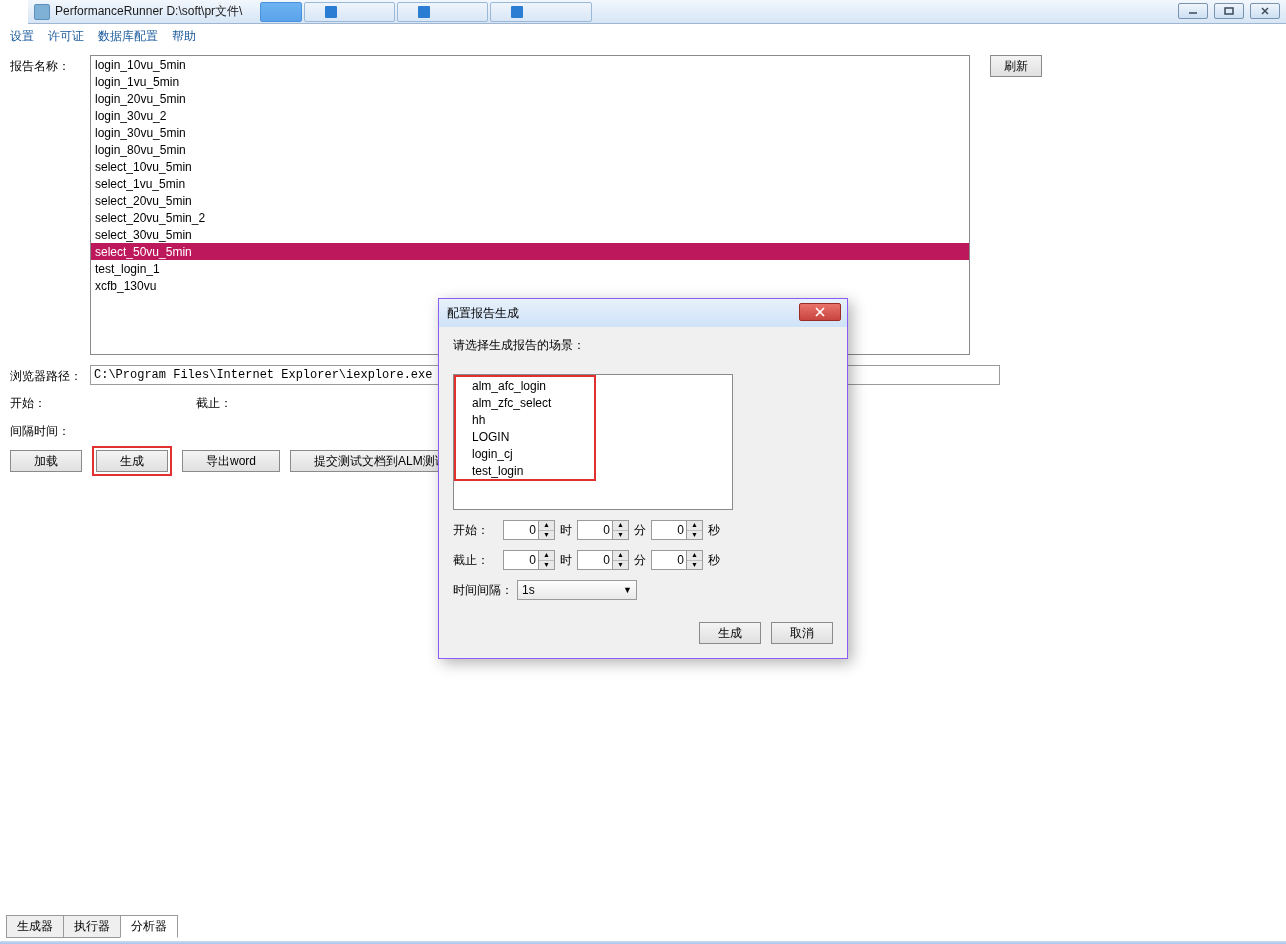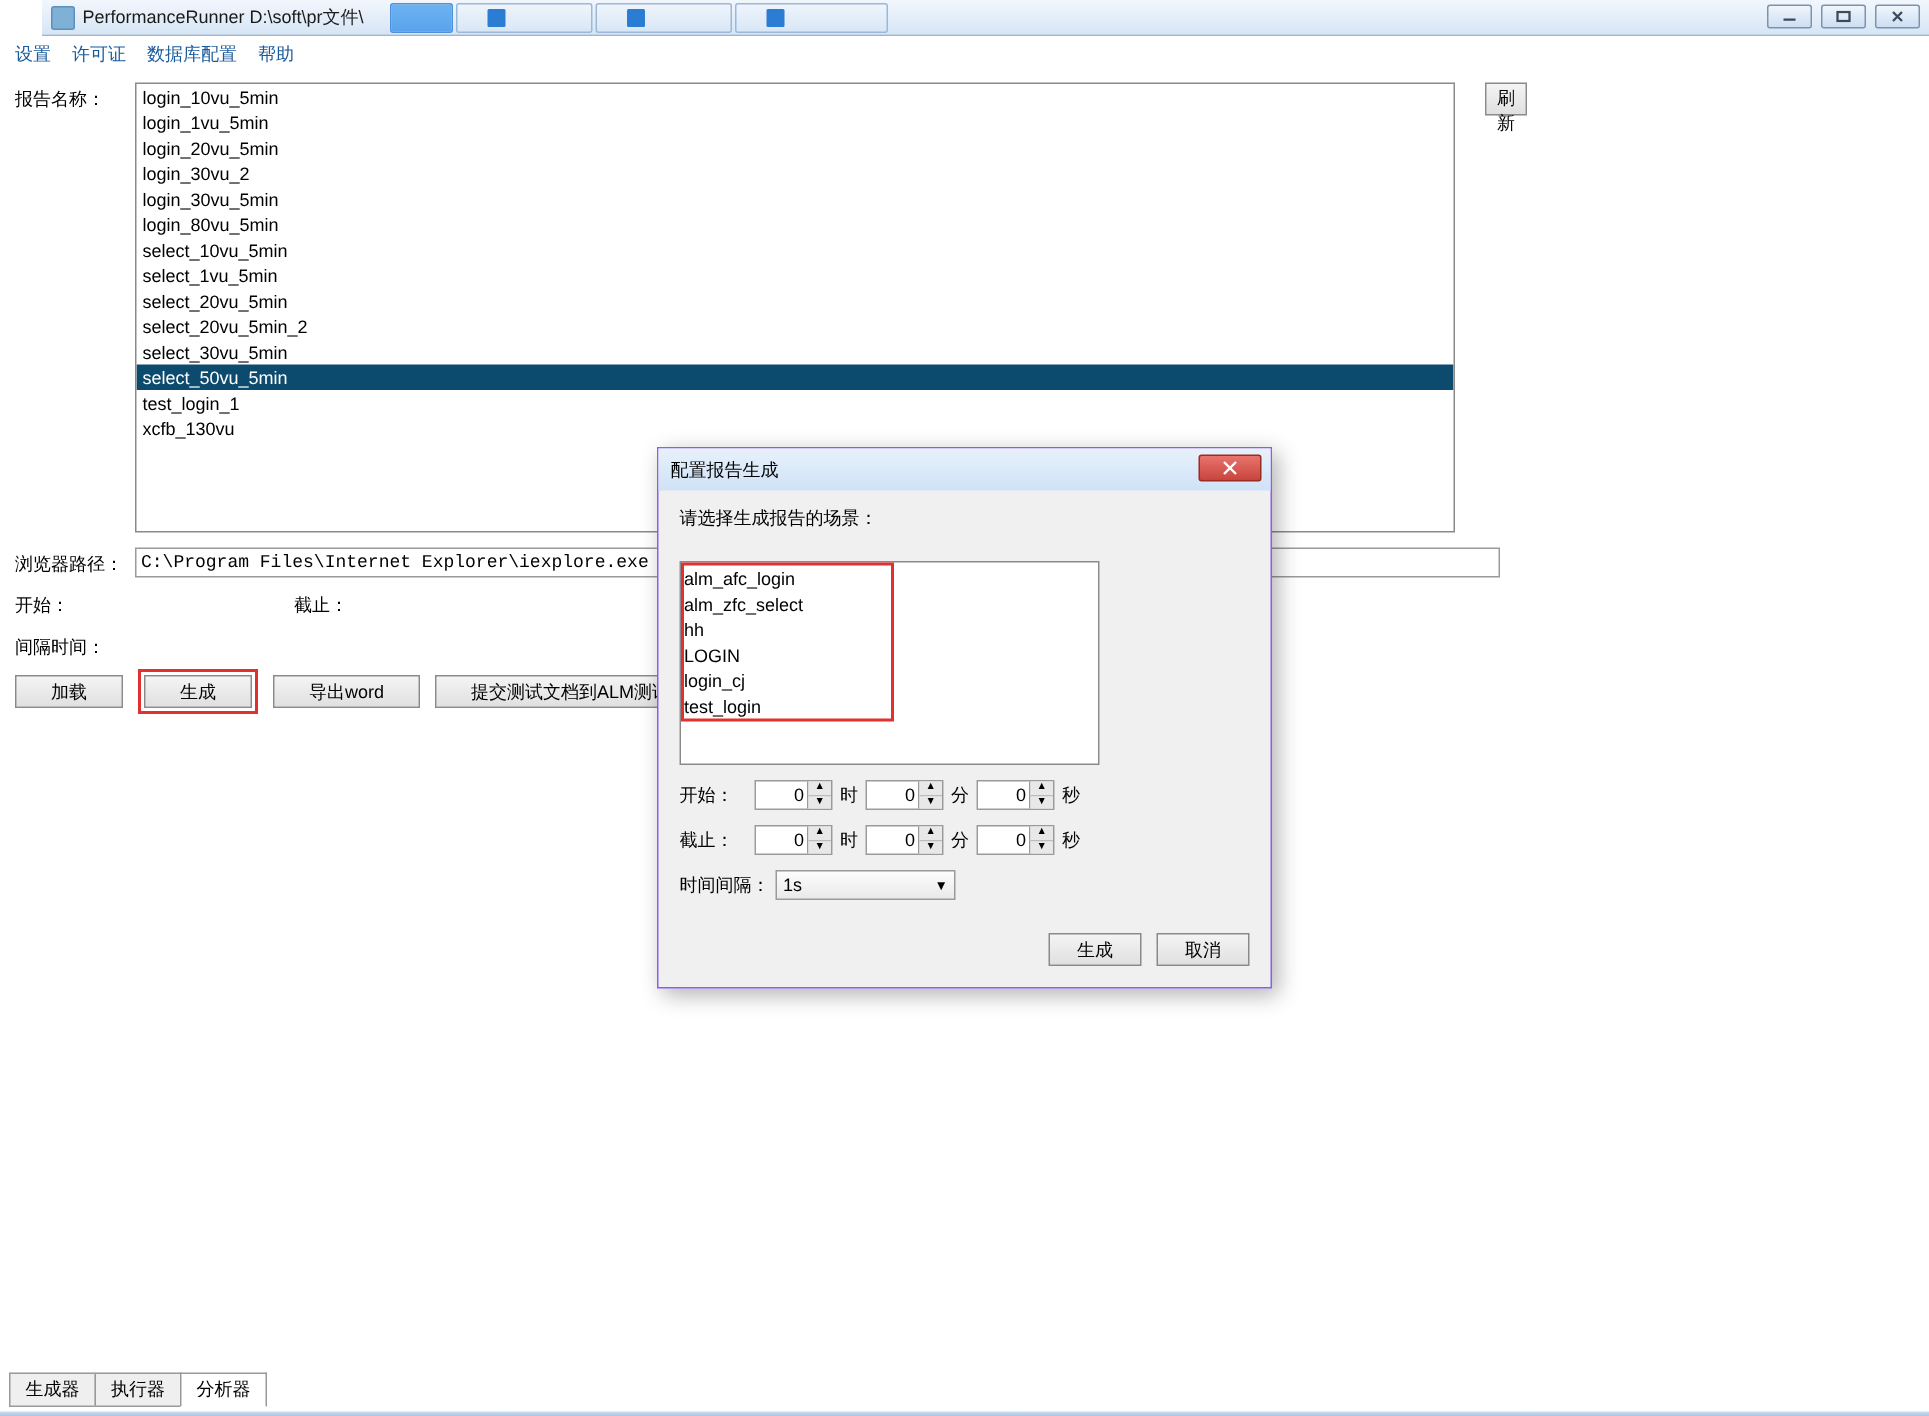--- a/index.html
+++ b/index.html
@@ -21,22 +21,22 @@
   
   .menubar { height:24px; background:#ffffff; display:flex; align-items:center; padding:0 10px; border-bottom:0; color:#195a9c; font-size:12px; }
   .menubar span { margin-right:14px; cursor:default; }
 
   
   .main { position:absolute; left:10px; right:10px; top:55px; bottom:36px; background:#fff; }
   .form-row { display:flex; align-items:flex-start; margin-bottom:10px; }
   .form-label { width:80px; padding-top:3px; font-size:12px; }
   .report-list { width:880px; height:300px; border:1px solid #8a8a8a; background:#fff; font-family:"Courier New",monospace; font-size:12px; overflow:hidden; }
   .report-list .item { padding:1px 4px; height:17px; line-height:17px; white-space:nowrap; }
-  .report-list .item.selected { background:#0c4a6e; color:#fff; }
-  .refresh-btn { margin-left:20px; width:28px; height:22px; background:linear-gradient(#f4f4f4,#e0e0e0); border:1px solid #8a8a8a; font-size:12px; }
+  .report-list .item.selected { background:#be185d; color:#fff; }
+  .refresh-btn { margin-left:20px; width:52px; height:22px; background:linear-gradient(#f4f4f4,#e0e0e0); border:1px solid #8a8a8a; font-size:12px; }
 
   .browser-path { width:910px; height:20px; border:1px solid #9a9a9a; font-family:"Courier New",monospace; font-size:12px; padding:1px 3px; background:#fff; }
 
   .label-row { display:flex; gap:150px; padding-left:0; margin-bottom:8px; }
   .label-row span { font-size:12px; }
 
   .btn-row { display:flex; gap:10px; align-items:center; padding-left:0; }
   .btn { height:22px; padding:0 23px; background:linear-gradient(#f4f4f4,#e0e0e0); border:1px solid #8a8a8a; font-size:12px; }
   .btn-row .hl-red { border:2px solid #e03030; padding:2px; display:inline-block; }
 
@@ -47,21 +47,21 @@
   .bottom-bar { position:absolute; left:0; right:0; bottom:0; height:3px; background:linear-gradient(#c9dcf1,#a9c6e6); }
 
   
   .modal { position:absolute; left:438px; top:298px; width:410px; border:1px solid #8b5cf6; background:#f0f0f0; box-shadow:4px 4px 14px rgba(0,0,0,0.3); }
   .modal-title { height:28px; background:linear-gradient(#e8f1fb,#cfe2f7); display:flex; align-items:center; padding:0 8px; position:relative; font-size:12px; }
   .modal-close { position:absolute; right:6px; top:4px; width:42px; height:18px; background:linear-gradient(#e9736c,#c8453f); border:1px solid #9a2b25; border-radius:2px; display:flex; align-items:center; justify-content:center; color:#fff; font-size:11px; font-family:Arial; }
   .modal-body { padding:10px 14px 12px 14px; font-size:12px; }
   .modal-label { margin-bottom:20px; }
   .scene-box { border:2px solid #e03030; width:142px; padding:0; }
   .scene-outer { width:280px; height:136px; border:1px solid #8a8a8a; background:#fff; font-family:"Courier New",monospace; font-size:12px; padding:0; }
-  .scene-outer .sitem { padding:1px 0; height:17px; line-height:17px; }
+  .scene-outer .sitem { padding:1px 16px; height:17px; line-height:17px; }
   .time-row { display:flex; align-items:center; gap:4px; margin-top:10px; }
   .time-row .tlabel { width:46px; }
   .spin { width:52px; height:20px; display:flex; border:1px solid #9a9a9a; background:#fff; }
   .spin input { width:34px; border:none; text-align:right; font-size:12px; padding-right:2px; background:transparent; }
   .spin .arrows { width:16px; border-left:1px solid #9a9a9a; display:flex; flex-direction:column; }
   .spin .arrows div { flex:1; font-size:7px; text-align:center; line-height:8px; background:#e8e8e8; border-bottom:1px solid #bbb; }
   .spin .arrows div:last-child { border-bottom:none; }
   .unit { width:14px; text-align:center; }
   .combo { width:120px; height:20px; border:1px solid #9a9a9a; background:linear-gradient(#fdfdfd,#e9e9e9); display:flex; align-items:center; justify-content:space-between; padding:0 4px; font-size:12px; }
   .combo .caret { font-size:9px; }

